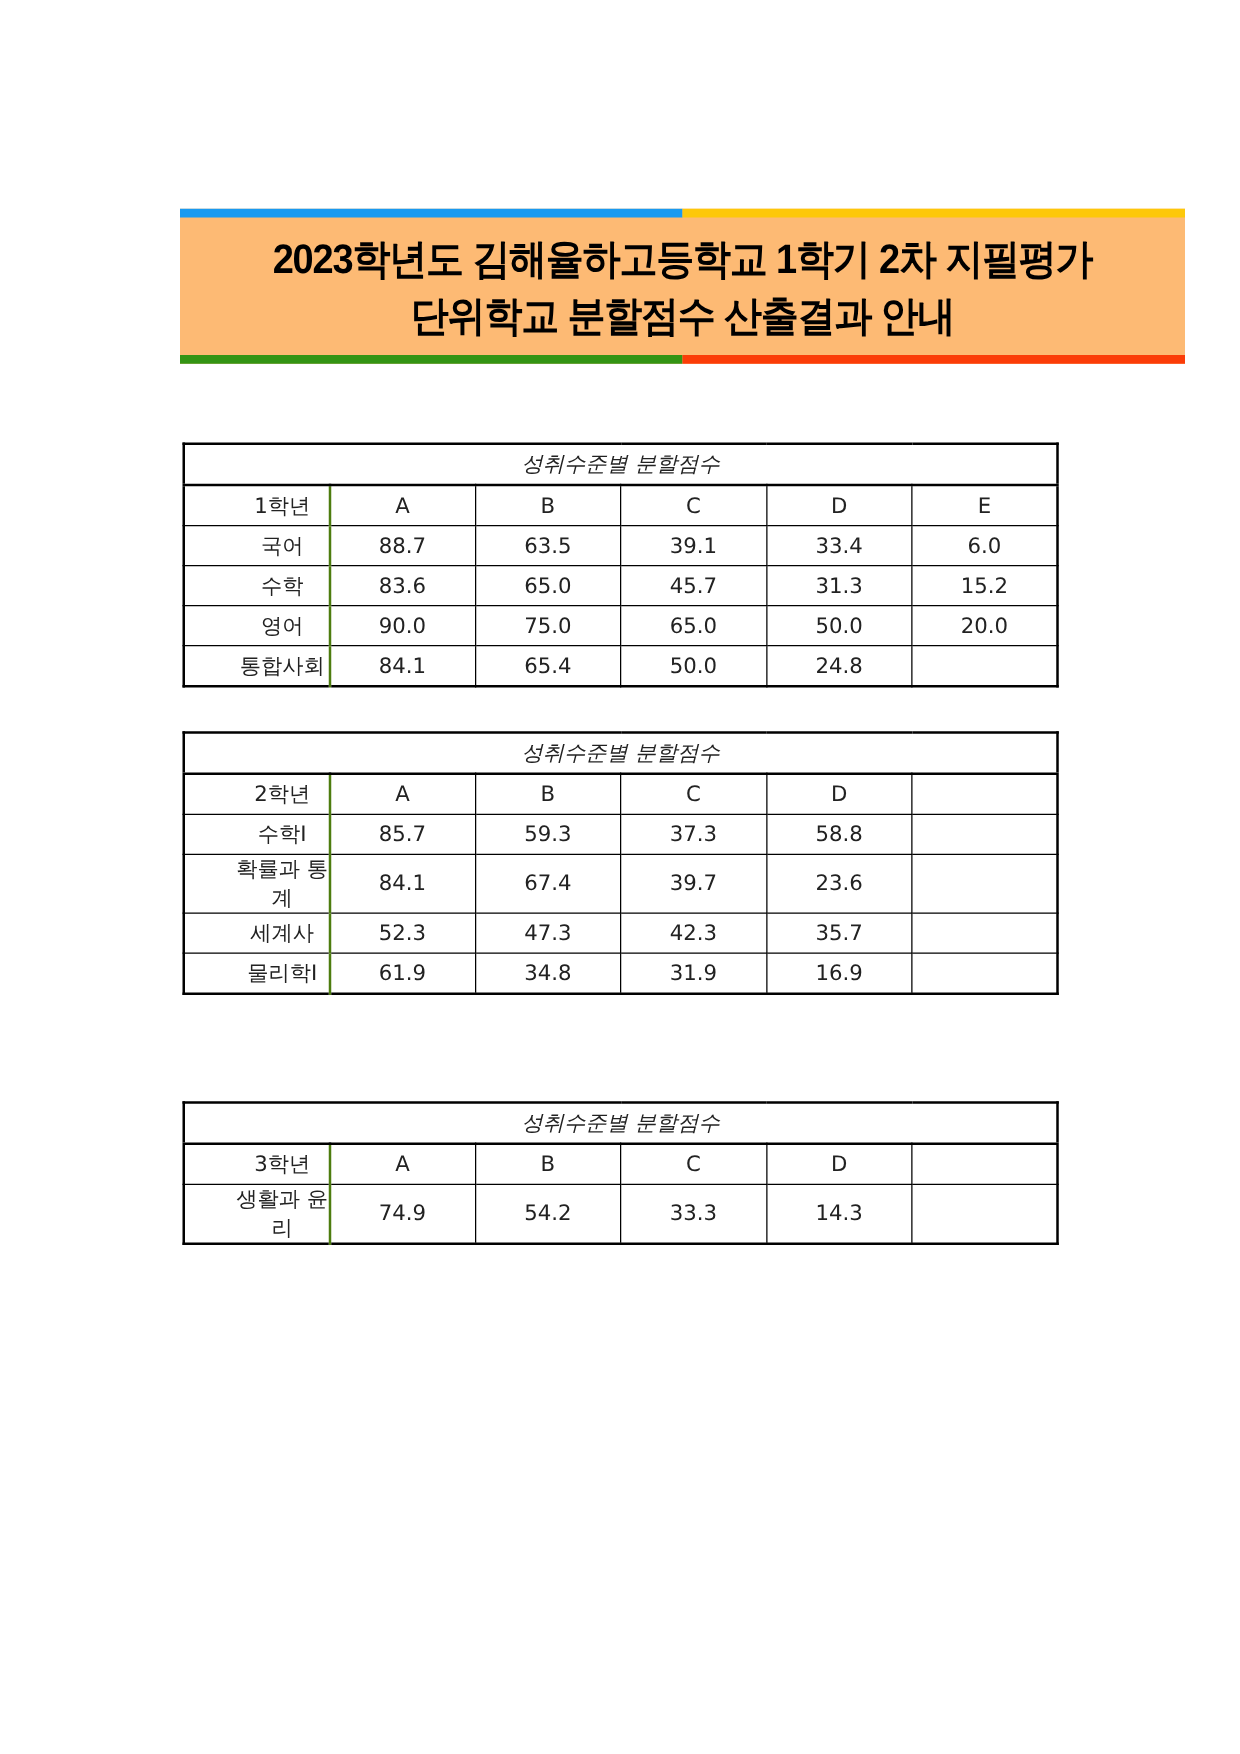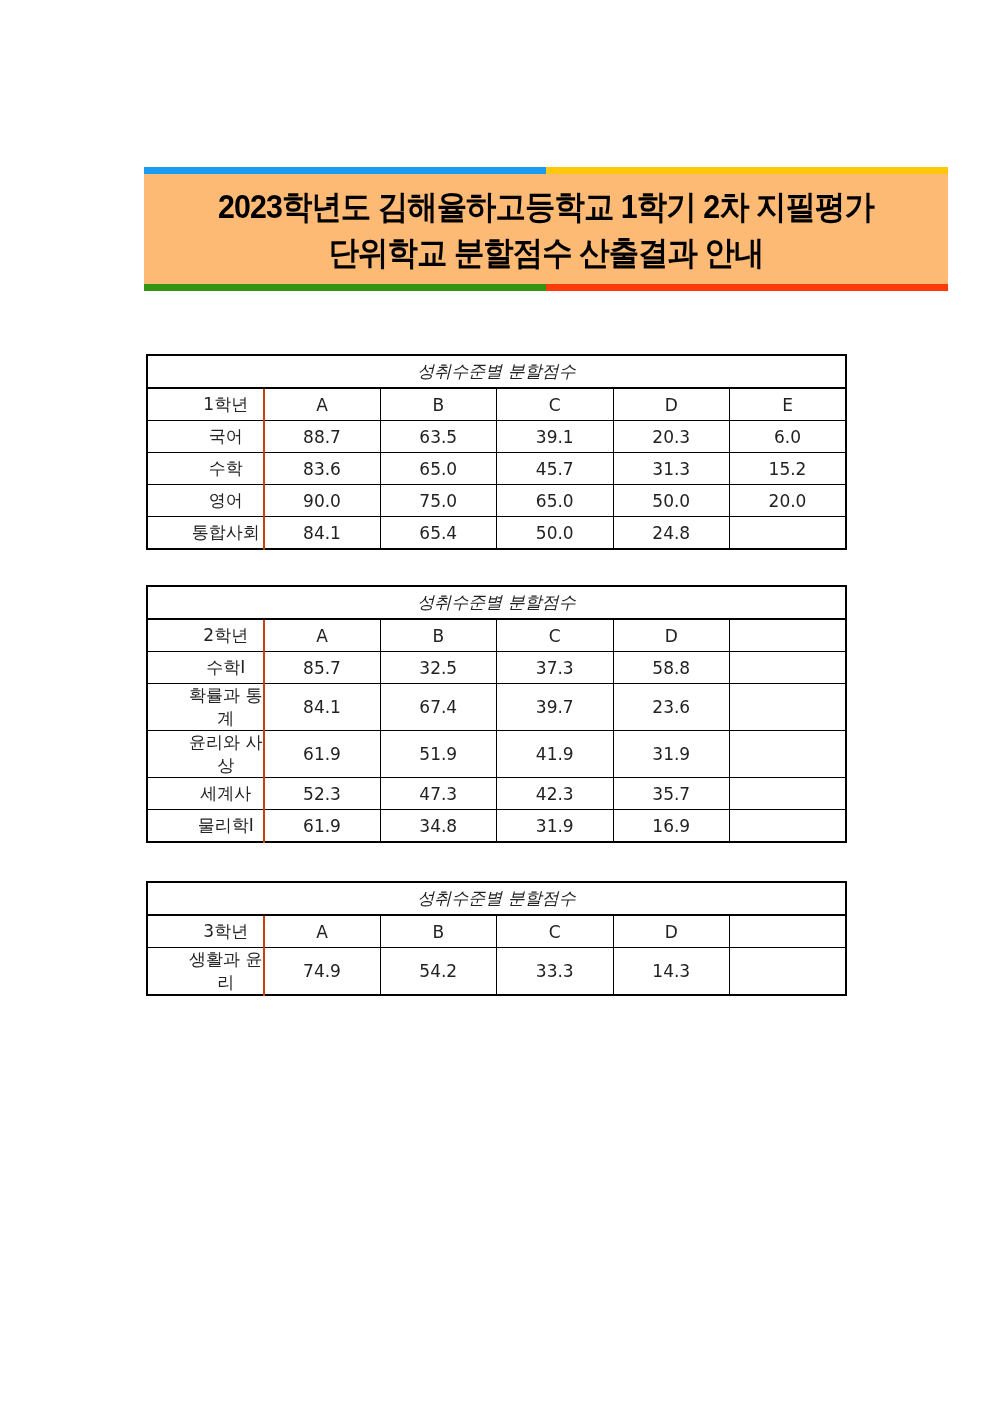--- a/index.html
+++ b/index.html
@@ -63,21 +63,21 @@
       padding: 0;
       text-align: center;
       font-weight: normal;
     }
     table.scores tr.caption-row th {
       border-bottom: 2px solid #000;
       height: 31px;
       font-style: italic;
     }
     table.scores td.label-cell, table.scores th.label-cell {
-      border-right: 2px solid #c2410c;
+      border-right: 2px solid #4d7c0f;
       width: 115px;
       padding-left: 41px;
     }
     #table-1 { top: 354px; }
     #table-2 { top: 585px; }
     #table-3 { top: 881px; }
   </style>
 </head>
 <body>
 
@@ -101,21 +101,21 @@
     <th>B</th>
     <th>C</th>
     <th>D</th>
     <th>E</th>
   </tr>
   <tr>
     <td class="label-cell">국어</td>
     <td>88.7</td>
     <td>63.5</td>
     <td>39.1</td>
-    <td>20.3</td>
+    <td>33.4</td>
     <td>6.0</td>
   </tr>
   <tr>
     <td class="label-cell">수학</td>
     <td>83.6</td>
     <td>65.0</td>
     <td>45.7</td>
     <td>31.3</td>
     <td>15.2</td>
   </tr>
@@ -147,39 +147,31 @@
     <th class="label-cell">2학년</th>
     <th>A</th>
     <th>B</th>
     <th>C</th>
     <th>D</th>
     <th></th>
   </tr>
   <tr>
     <td class="label-cell">수학Ⅰ</td>
     <td>85.7</td>
-    <td>32.5</td>
+    <td>59.3</td>
     <td>37.3</td>
     <td>58.8</td>
     <td></td>
   </tr>
   <tr>
     <td class="label-cell">확률과 통계</td>
     <td>84.1</td>
     <td>67.4</td>
     <td>39.7</td>
     <td>23.6</td>
-    <td></td>
-  </tr>
-  <tr>
-    <td class="label-cell">윤리와 사상</td>
-    <td>61.9</td>
-    <td>51.9</td>
-    <td>41.9</td>
-    <td>31.9</td>
     <td></td>
   </tr>
   <tr>
     <td class="label-cell">세계사</td>
     <td>52.3</td>
     <td>47.3</td>
     <td>42.3</td>
     <td>35.7</td>
     <td></td>
   </tr>

